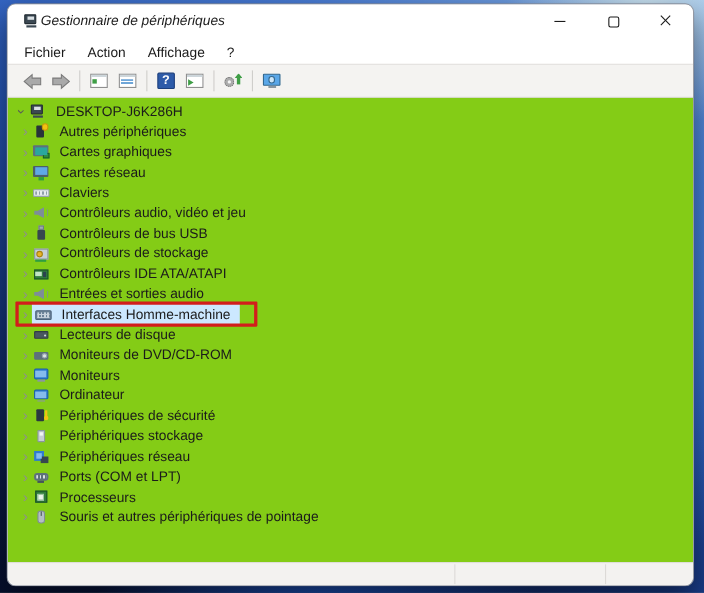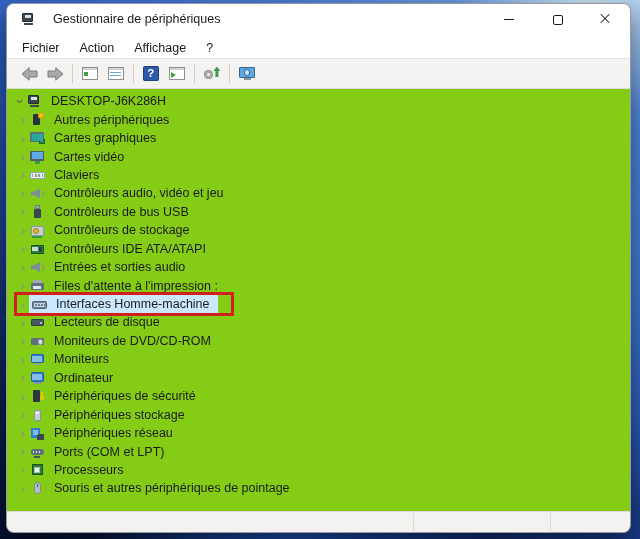--- a/index.html
+++ b/index.html
@@ -9,21 +9,21 @@
       radial-gradient(circle at 92% -2%, #cfe7f4 0%, rgba(207,231,244,0) 16%),
       radial-gradient(circle at 104% 40%, rgba(70,130,220,.8) 0%, rgba(70,130,220,0) 38%),
       radial-gradient(circle at 45% 108%, rgba(32,90,200,.9) 0%, rgba(32,90,200,0) 30%),
       linear-gradient(205deg, #8fb9e8 0%, #4a7ed8 20%, #2757b8 45%, #16367e 68%, #0a1c4a 85%, #060f2d 100%);}
   .window{position:absolute;left:6px;top:3px;width:625px;height:530px;background:#ffffff;
     border-radius:8px;box-shadow:0 10px 28px rgba(0,0,0,.5);border:1px solid rgba(60,70,90,.55);
     box-sizing:border-box;display:flex;flex-direction:column;overflow:hidden;}
 
   
   .titlebar{height:30px;display:flex;align-items:center;padding:0 10px 0 13px;background:#fff;flex:none;}
-  .title-text{margin-left:16px;font-size:12.5px;color:#1b1b1b;}
+  .title-text{margin-left:0;font-size:12.5px;color:#1b1b1b;font-style:italic;}
   .controls{margin-left:auto;display:flex;align-items:center;gap:34px;padding-right:8px;}
   .wc{width:14px;height:14px;position:relative;}
   .wc-min::before{content:"";position:absolute;left:2px;right:2px;top:7px;border-top:1.4px solid #1b1b1b;}
   .wc-max::before{content:"";position:absolute;left:2.5px;top:2.5px;width:8.5px;height:8.5px;border:1.3px solid #1b1b1b;border-radius:2px;}
   .wc-close::before,.wc-close::after{content:"";position:absolute;left:1px;top:6.4px;width:12px;border-top:1.4px solid #1b1b1b;}
   .wc-close::before{transform:rotate(45deg);} .wc-close::after{transform:rotate(-45deg);}
 
   
   .menubar{height:24px;display:flex;align-items:flex-end;padding-left:5px;background:#fff;font-size:12.5px;color:#1b1b1b;flex:none;}
   .menu-item{padding:3px 10px;}
@@ -220,21 +220,21 @@
             <i></i>
           </span>
         <span class="tlabel">Cartes graphiques</span>
       </div>
 
       <div class="trow">
         <span class="chev"></span>
         <span class="ti ti-net">
             <i></i>
           </span>
-        <span class="tlabel">Cartes vidéo</span>
+        <span class="tlabel">Cartes réseau</span>
       </div>
 
       <div class="trow">
         <span class="chev"></span>
         <span class="ti ti-kbd">
             <i></i>
           </span>
         <span class="tlabel">Claviers</span>
       </div>
 
@@ -271,27 +271,20 @@
       </div>
 
       <div class="trow">
         <span class="chev"></span>
         <span class="ti ti-spk">
             <i></i>
           </span>
         <span class="tlabel">Entrées et sorties audio</span>
       </div>
 
-      <div class="trow">
-        <span class="chev"></span>
-        <span class="ti ti-prn">
-            <i></i>
-          </span>
-        <span class="tlabel">Files d'attente à l'impression :</span>
-      </div>
 
       <div class="trow selected">
         <div class="redbox"></div>
         <span class="chev"></span>
         <span class="hlwrap">
           <span class="ti ti-hid">
               <i></i>
             </span>
           <span class="tlabel">Interfaces Homme-machine</span>
         </span>

